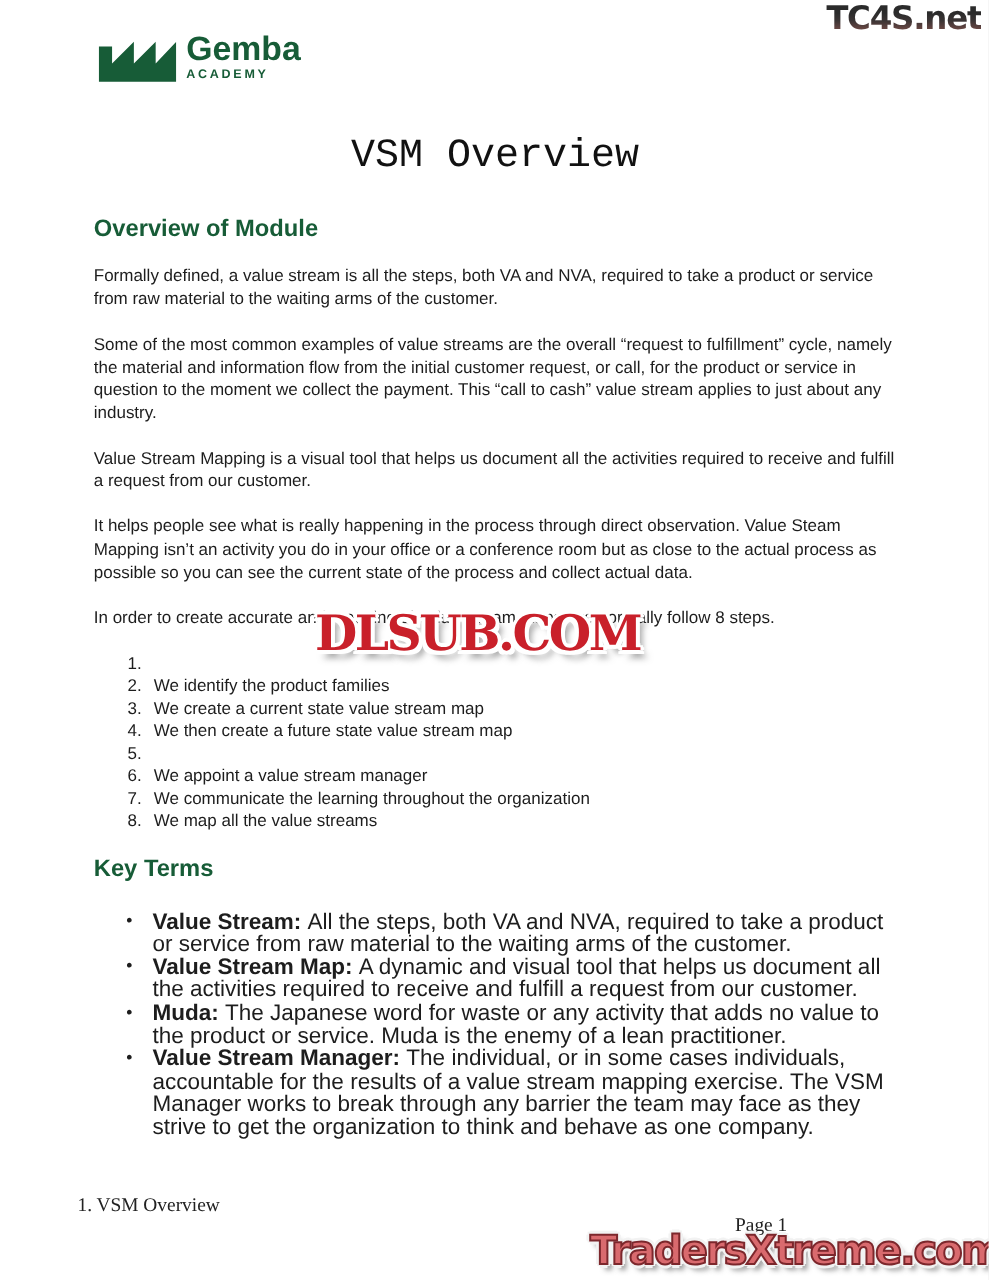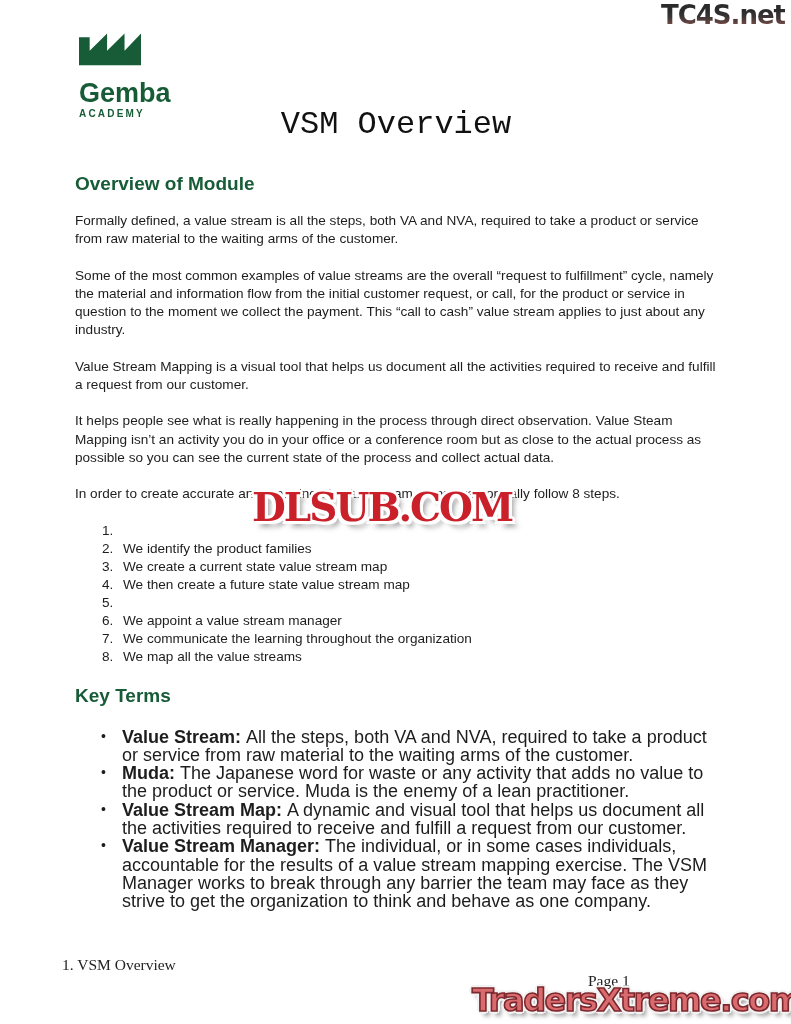--- a/index.html
+++ b/index.html
@@ -16,21 +16,21 @@
     width:791px;height:1024px;
     margin:0 auto;
     background:#ffffff;
     overflow:hidden;
     font-family:"Liberation Sans", sans-serif;
     color:var(--body-ink);
   }
   .content{padding:20px 74px 0 75px;}
 
   
-  .logo{display:flex;align-items:flex-start;gap:8px;height:54px;margin-left:4px;flex-direction:column;}
+  .logo{display:flex;align-items:flex-start;gap:8px;height:54px;margin-left:4px;}
   .logo svg{display:block;margin-top:4px;}
   .logo-text{line-height:1;}
   .logo-name{
     font-size:27px;font-weight:bold;color:var(--brand-green);
     letter-spacing:0px;margin-top:6px;
   }
   .logo-sub{
     font-size:10px;font-weight:bold;color:var(--brand-green);
     letter-spacing:2.2px;margin-top:2px;
   }
@@ -184,22 +184,22 @@
       <li>
           <span class="num">8.</span>
           <span>We map all the value streams</span>
         </li>
     </ol>
 
     <h2 class="green" id="keyterms-heading">Key Terms</h2>
 
     <ul class="terms">
       <li><span class="term">Value Stream:</span><span>All the steps, both VA and NVA, required to take a product or service from raw material to the waiting arms of the customer.</span></li>
+      <li><span class="term">Value Stream Map:</span><span>A dynamic and visual tool that helps us document all the activities required to receive and fulfill a request from our customer.</span></li>
       <li><span class="term">Muda:</span><span>The Japanese word for waste or any activity that adds no value to the product or service.  Muda is the enemy of a lean practitioner.</span></li>
-      <li><span class="term">Value Stream Map:</span><span>A dynamic and visual tool that helps us document all the activities required to receive and fulfill a request from our customer.</span></li>
       <li><span class="term">Value Stream Manager:</span><span>The individual, or in some cases individuals, accountable for the results of a value stream mapping exercise.  The VSM Manager works to break through any barrier the team may face as they strive to get the organization to think and behave as one company.</span></li>
     </ul>
 
   </div>
 
   <div class="wm wm-dlsub">DLSUB.COM</div>
 
   <div class="footer">
     <span class="f-left">1. VSM Overview</span>
     <span class="f-right">Page 1</span>

